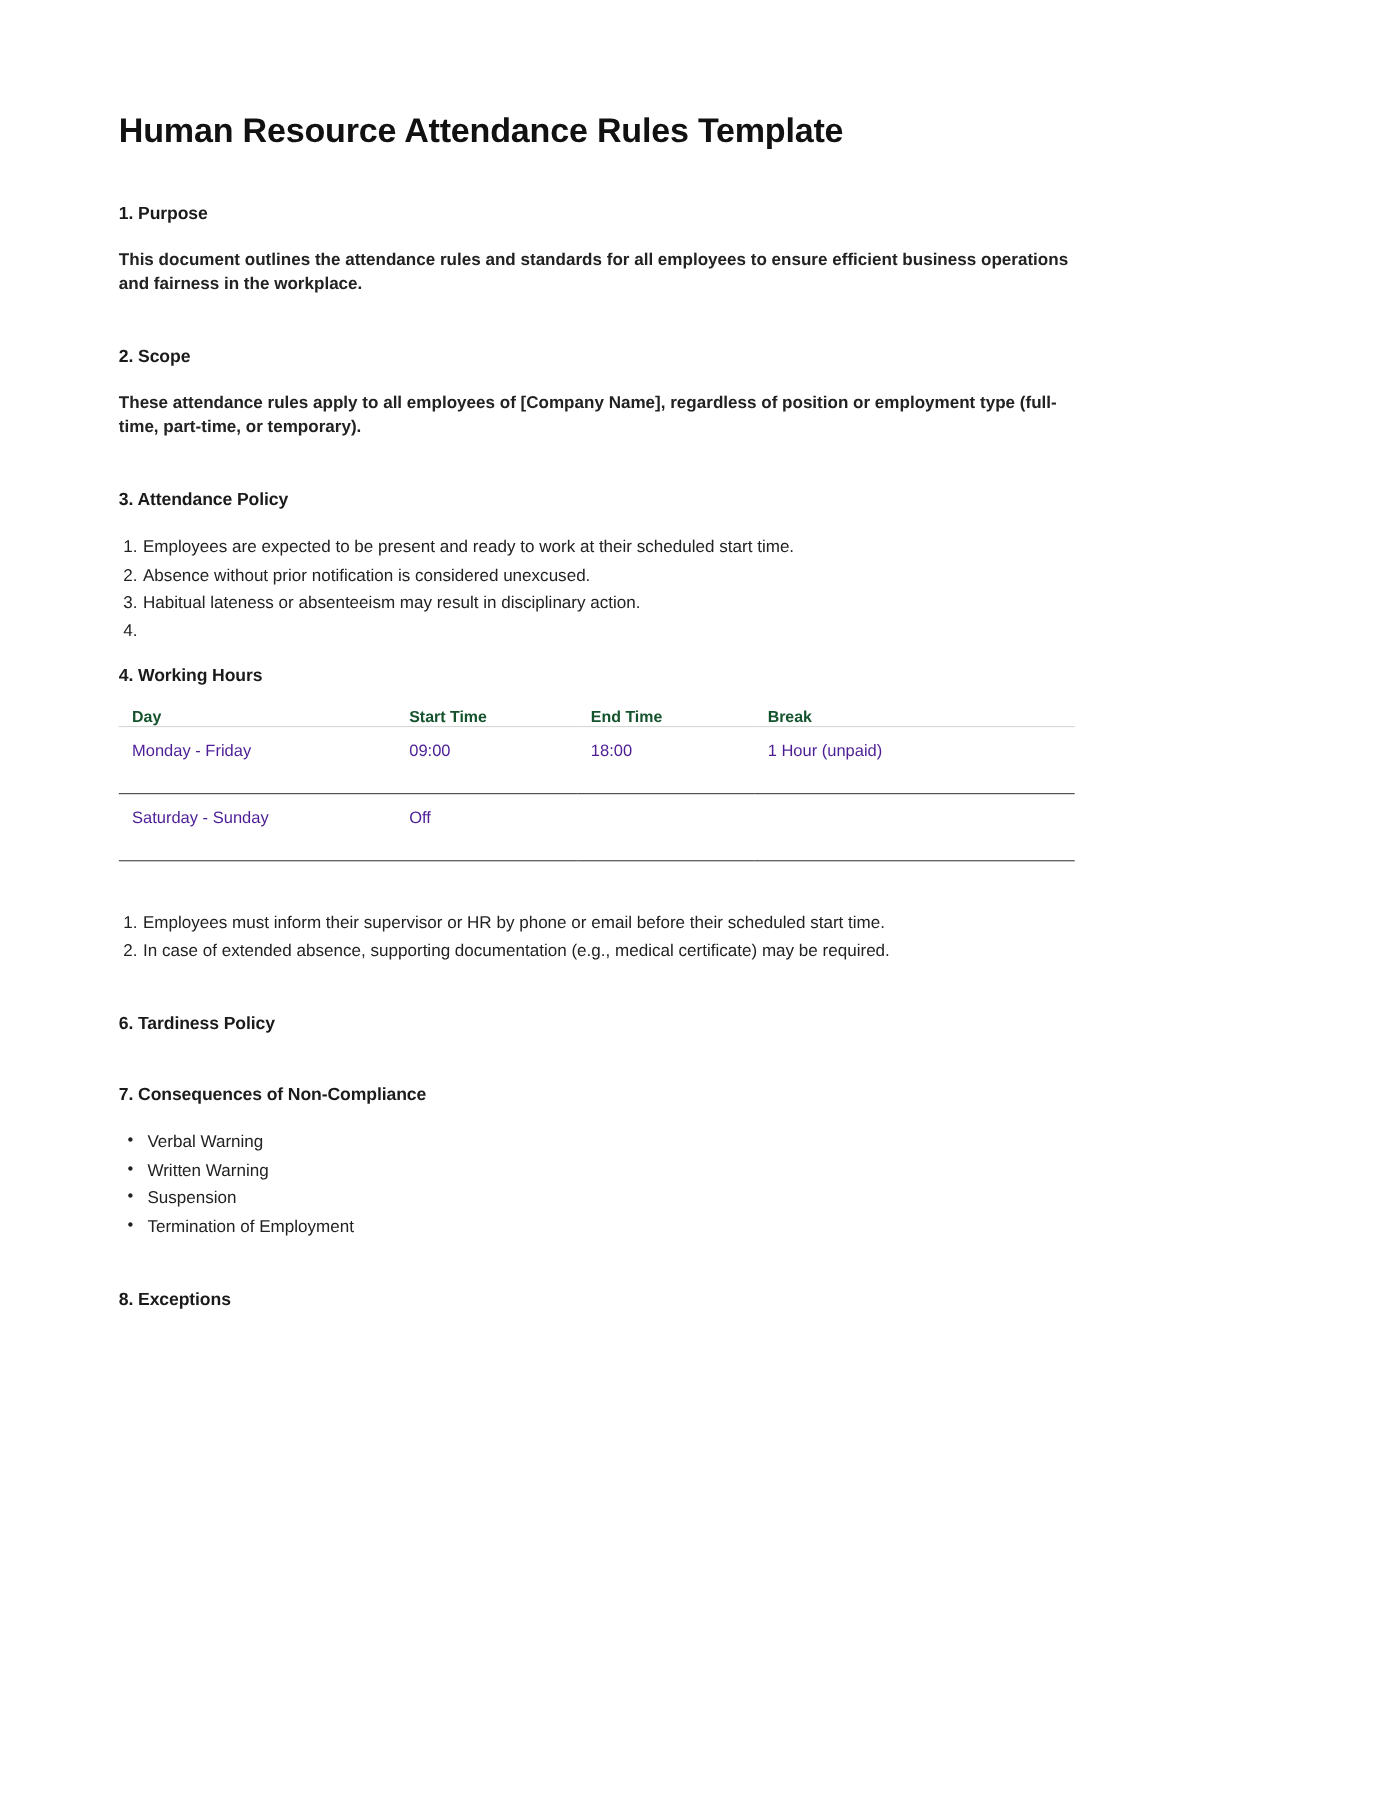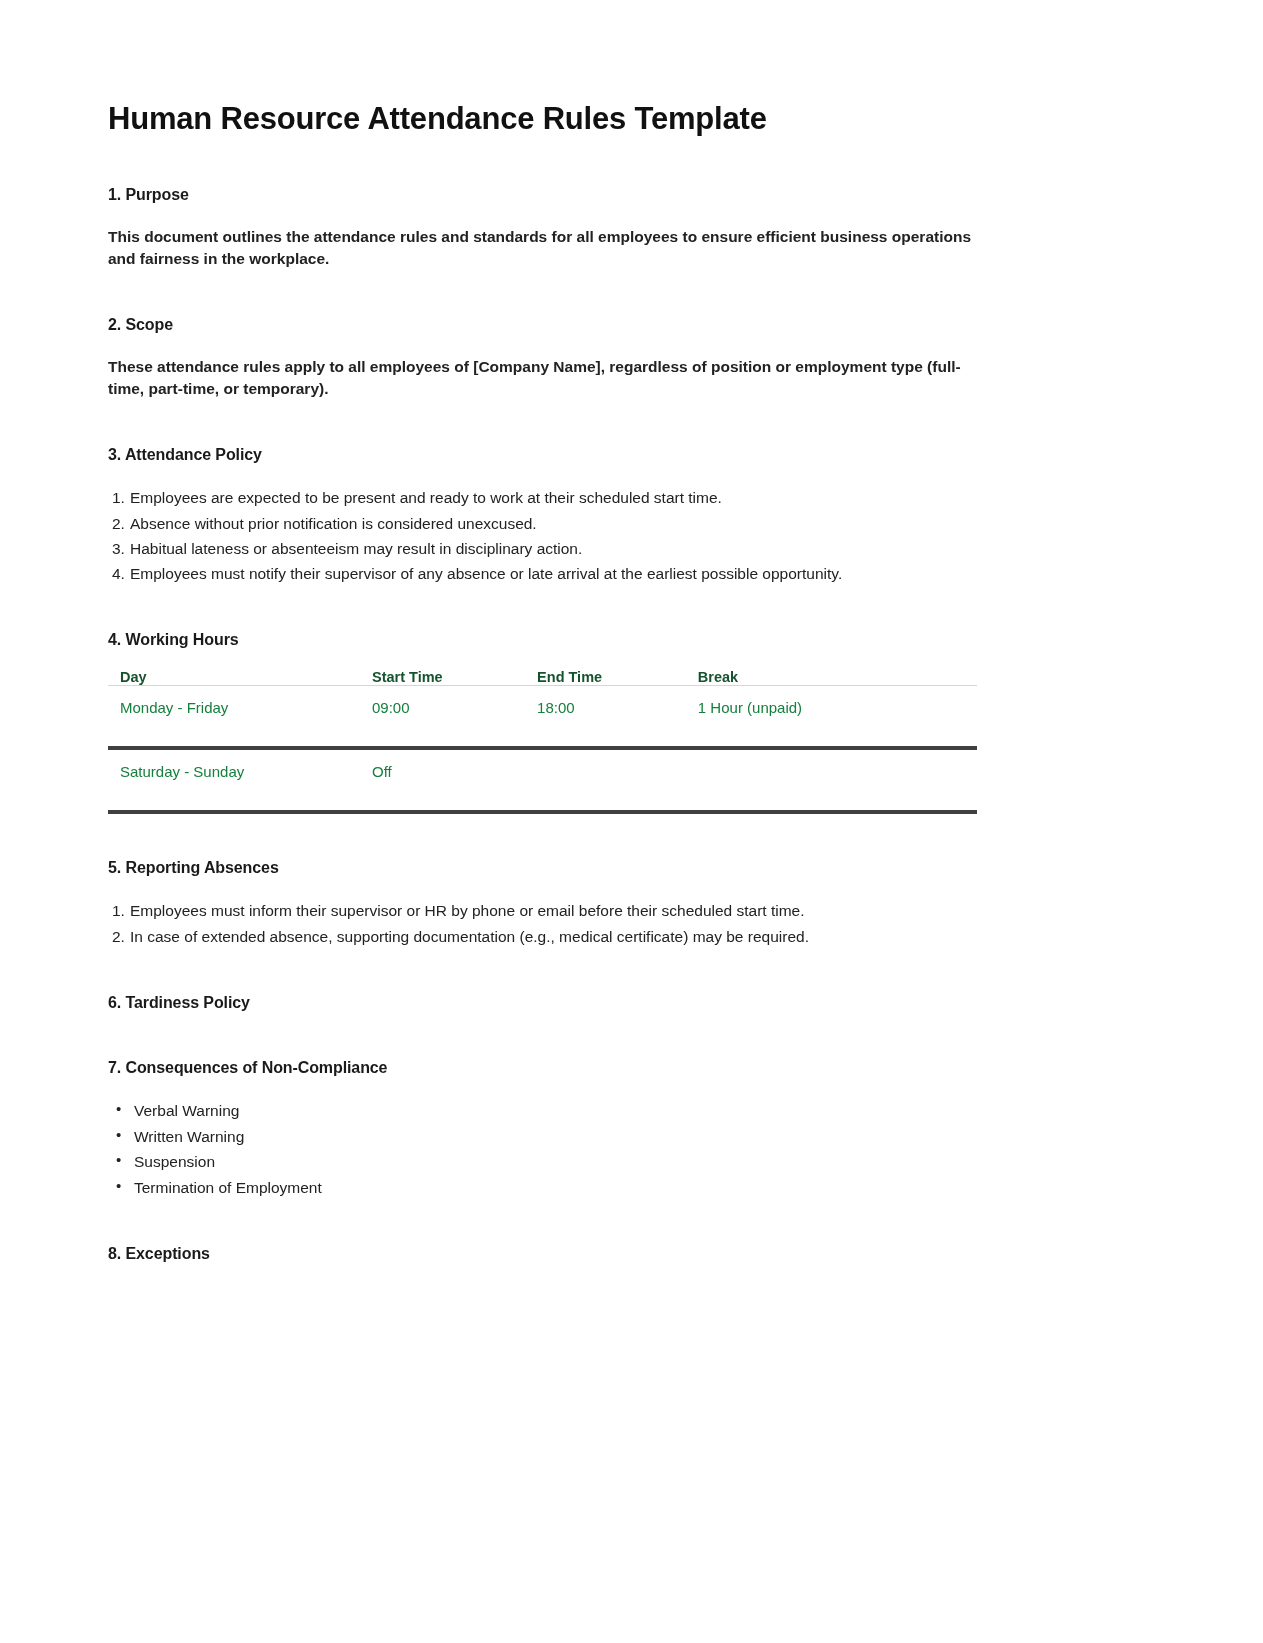--- a/index.html
+++ b/index.html
@@ -97,23 +97,23 @@
     text-align: left;
     font-size: 14.5px;
     font-weight: bold;
     color: #14532d;
     padding: 0 8px 0 12px;
     border-bottom: 1px solid #d6d6d6;
   }
   table.hours-table td {
     text-align: left;
     font-size: 15px;
-    color: #15803d;
+    color: #4c1d95;
     padding: 13px 8px 30px 12px;
-    border-bottom: 4px solid #404040;
+    border-bottom: 1px solid #404040;
   }
   table.hours-table .col-day { width: 29%; }
   table.hours-table .col-start { width: 19%; }
   table.hours-table .col-end { width: 18.5%; }
   table.hours-table .col-break { width: 33.5%; }
 </style>
 </head>
 <body>
 
 <div class="page">
@@ -129,21 +129,21 @@
     <h2 class="section-heading">2. Scope</h2>
     <p class="para">These attendance rules apply to all employees of [Company Name], regardless of position or employment type (full-time, part-time, or temporary).</p>
   </div>
 
   <div class="section">
     <h2 class="section-heading">3. Attendance Policy</h2>
     <ol class="num-list">
       <li><span class="num">1.</span><span>Employees are expected to be present and ready to work at their scheduled start time.</span></li>
       <li><span class="num">2.</span><span>Absence without prior notification is considered unexcused.</span></li>
       <li><span class="num">3.</span><span>Habitual lateness or absenteeism may result in disciplinary action.</span></li>
-      <li><span class="num">4.</span><span>Employees must notify their supervisor of any absence or late arrival at the earliest possible opportunity.</span></li>
+      <li><span class="num">4.</span></li>
     </ol>
   </div>
 
   <div class="section">
     <h2 class="section-heading">4. Working Hours</h2>
     <table class="hours-table">
       <thead>
         <tr>
           <th class="col-day">Day</th>
           <th class="col-start">Start Time</th>
@@ -162,21 +162,20 @@
           <td>Saturday - Sunday</td>
           <td>Off</td>
           <td></td>
           <td></td>
         </tr>
       </tbody>
     </table>
   </div>
 
   <div class="section">
-    <h2 class="section-heading">5. Reporting Absences</h2>
     <ol class="num-list">
       <li><span class="num">1.</span><span>Employees must inform their supervisor or HR by phone or email before their scheduled start time.</span></li>
       <li><span class="num">2.</span><span>In case of extended absence, supporting documentation (e.g., medical certificate) may be required.</span></li>
     </ol>
   </div>
 
   <div class="section">
     <h2 class="section-heading">6. Tardiness Policy</h2>
   </div>
 

